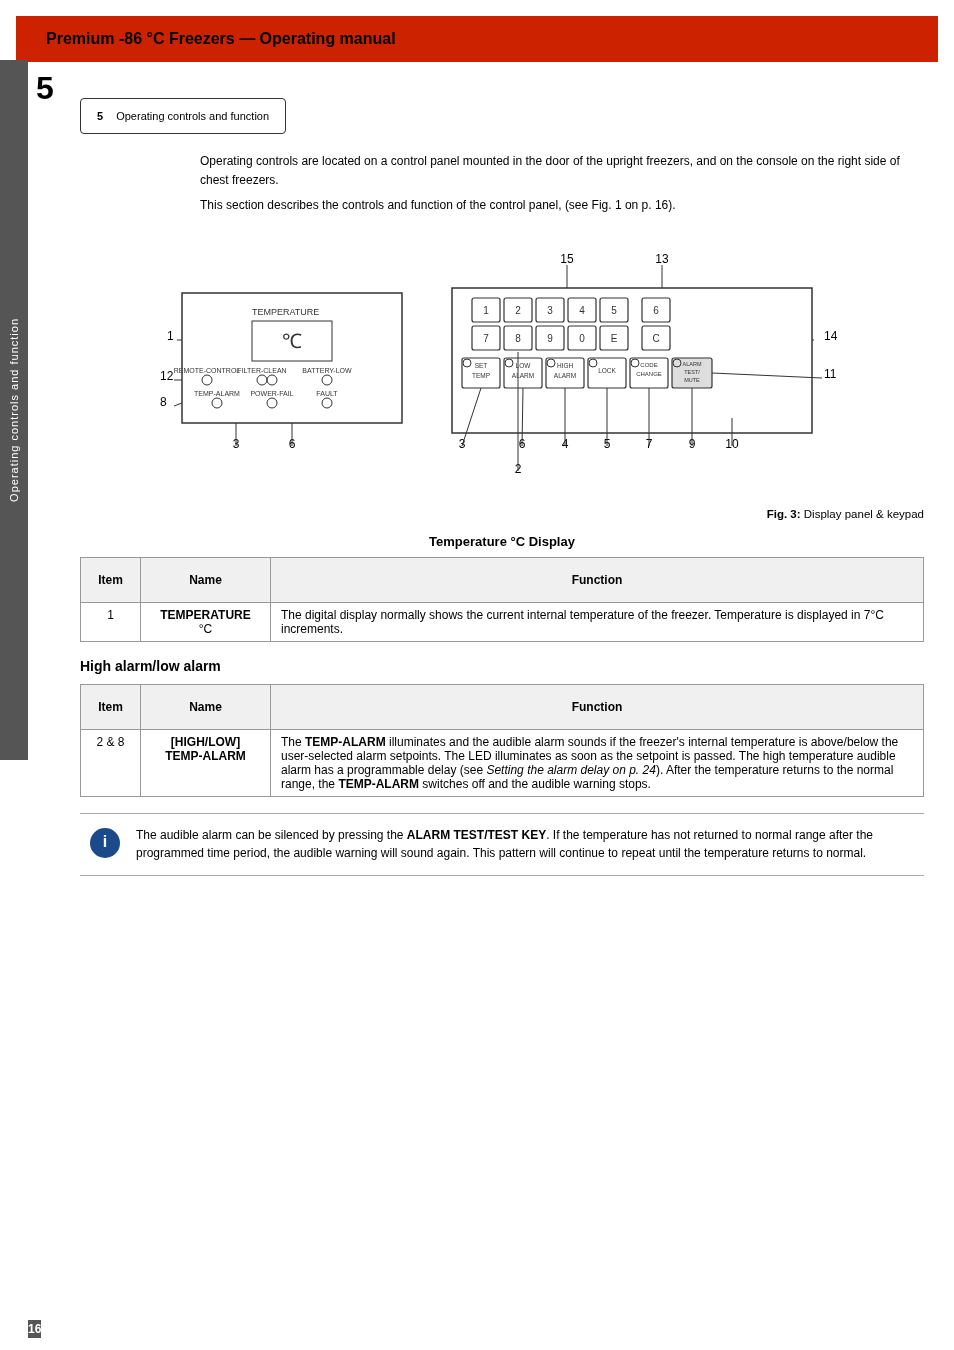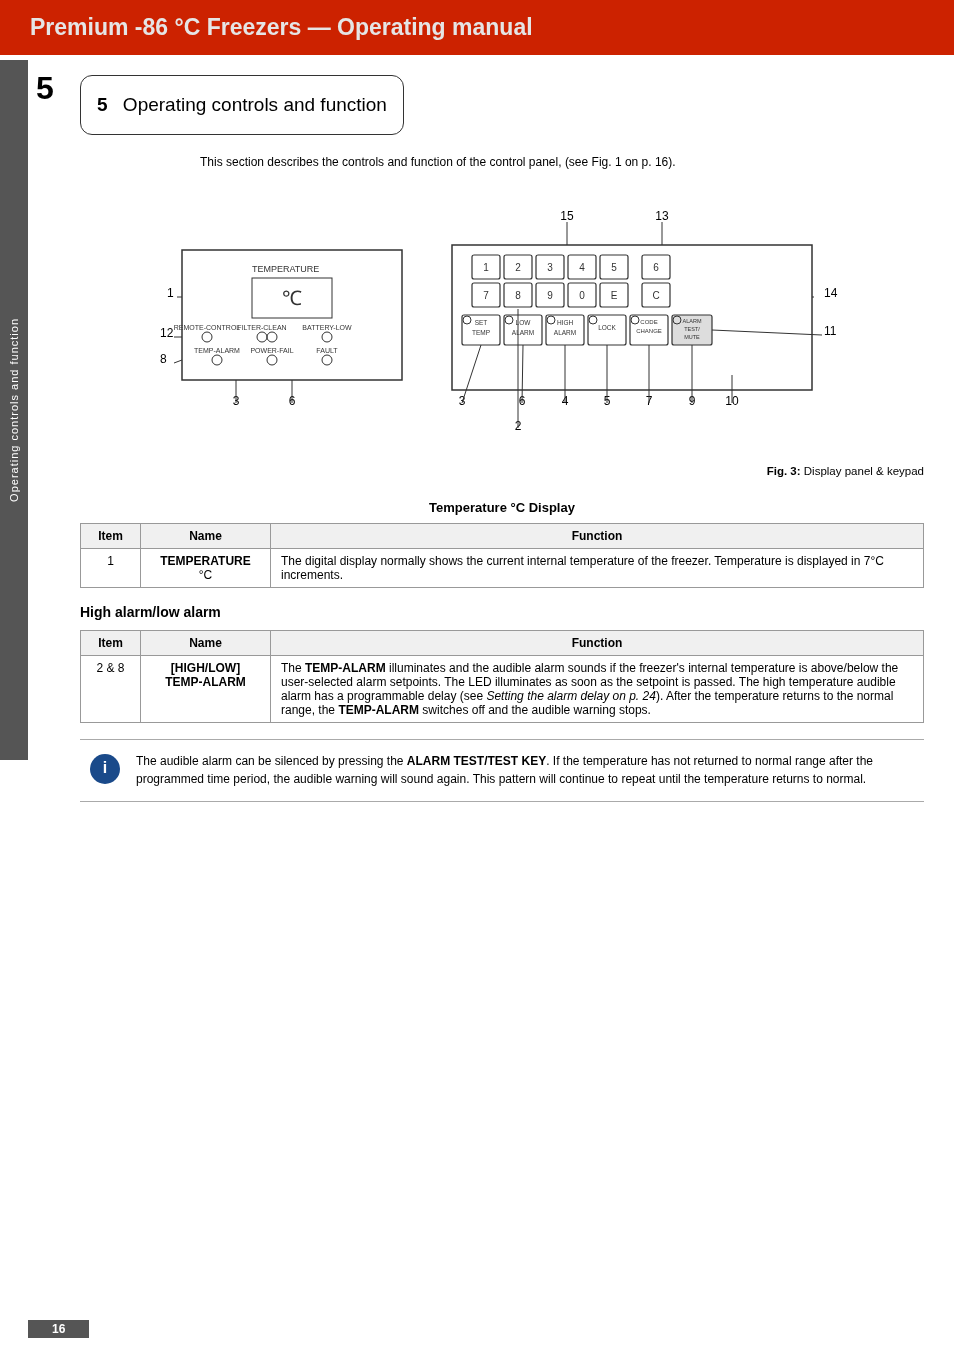--- a/index.html
+++ b/index.html
@@ -8,25 +8,25 @@
       background: #fff;
       color: #000;
       width: 954px;
       min-height: 1350px;
       position: relative;
     }
 
     
     .header-bar {
       background: #cc2200;
-      color: #e5e5e5;
-      font-size: 23px;
+      color: #000000;
+      font-size: 16px;
       font-weight: bold;
       padding: 14px 30px;
-      margin: 0;
+      margin: 16px;
     }
 
     
     .side-tab {
       position: absolute;
       left: 0;
       top: 60px;
       width: 28px;
       height: 700px;
       background: #555;
@@ -56,26 +56,26 @@
 
     
     .main-content {
       margin-left: 60px;
       padding: 10px 30px 30px 20px;
     }
 
     
     .section-bar {
       border: 1.5px solid #333;
-      border-radius: 12px;
-      padding: 18px 16px;
+      border-radius: 4px;
+      padding: 11px 16px;
       display: inline-block;
       margin-top: 10px;
       margin-bottom: 18px;
-      font-size: 19px;
+      font-size: 11px;
     }
     .section-bar-number {
       margin-right: 10px;
       font-weight: bold;
     }
 
     
     .subsection-heading {
       font-size: 14px;
       font-weight: bold;
@@ -108,33 +108,33 @@
     .fig-caption strong {
       font-weight: bold;
     }
 
     
     .table-section-heading {
       font-size: 13px;
       font-weight: bold;
       text-align: center;
       margin-bottom: 8px;
-      margin-top: 23px;
+      margin-top: 14px;
     }
 
     .data-table {
       width: 100%;
       border-collapse: collapse;
       font-size: 12px;
       margin-bottom: 16px;
     }
     .data-table th {
       background: #f0f0f0;
       border: 1px solid #999;
-      padding: 5px 10px;
+      padding: 15px 10px;
       text-align: center;
       font-weight: bold;
     }
     .data-table td {
       border: 1px solid #999;
       padding: 5px 10px;
       vertical-align: top;
     }
     .data-table td.item-col {
       text-align: center;
@@ -184,21 +184,21 @@
 
     
     .page-num {
       position: absolute;
       bottom: 12px;
       left: 28px;
       font-size: 12px;
       font-weight: bold;
       background: #555;
       color: #fff;
-      padding: 2px 24px;
+      padding: 2px 0;
     }
 
     
     .diagram-svg {
       width: 700px;
       height: 270px;
     }
   </style>
 </head>
 <body>
@@ -217,20 +217,21 @@
 
   
   <div class="section-bar">
     <span class="section-bar-number">5</span>
     <span>Operating controls and function</span>
   </div>
 
   
 
   
+  <p class="body-text">Operating controls are located on a control panel mounted in the door of the upright freezers, and on the console on the right side of chest freezers.</p>
   <p class="body-text">This section describes the controls and function of the control panel, (see Fig. 1 on p. 16).</p>
 
   
   <div class="diagram-area">
     <svg class="diagram-svg" viewBox="0 0 700 270" xmlns="http://www.w3.org/2000/svg">
 
       <rect x="30" y="60" width="220" height="130" fill="none" stroke="#333" stroke-width="1.5"></rect>
 
       <text x="100" y="82" font-size="9" font-family="Arial" fill="#333">TEMPERATURE</text>
 

